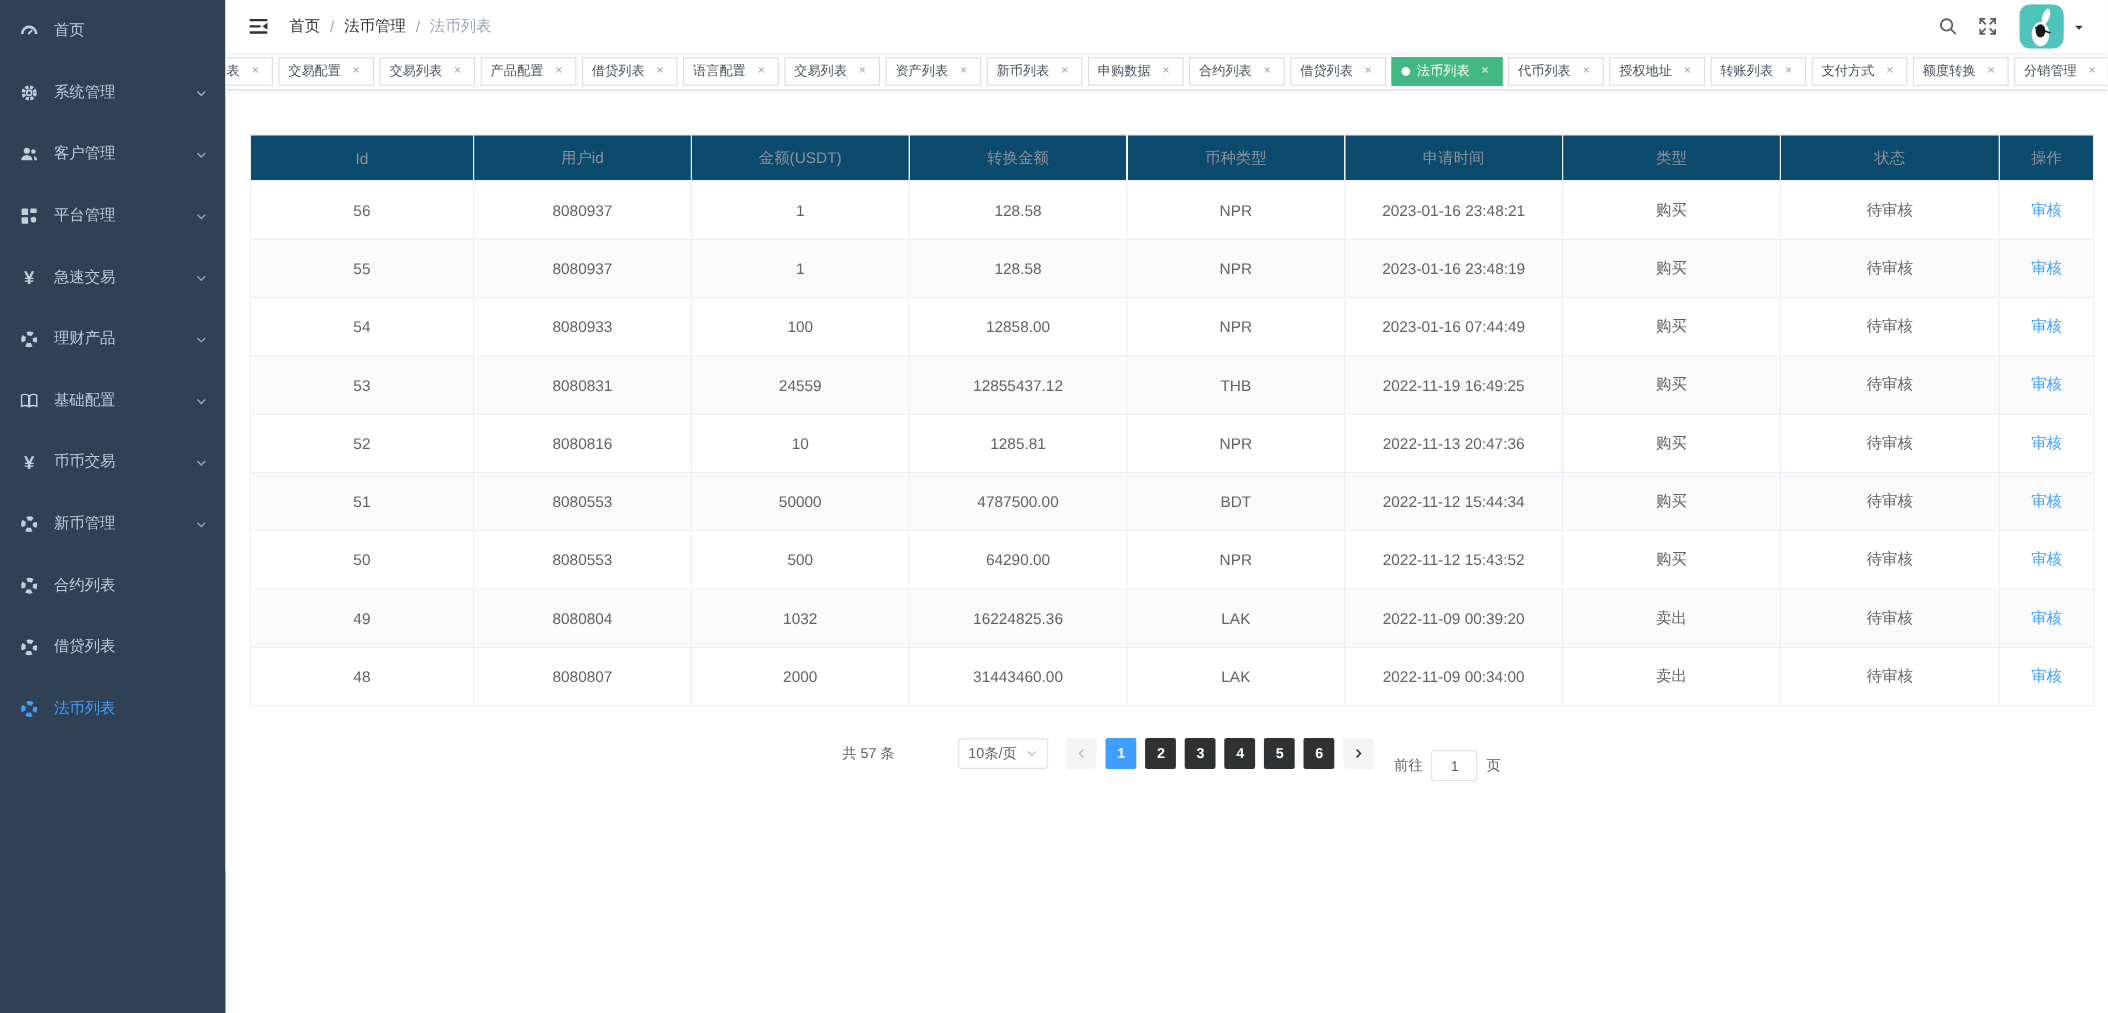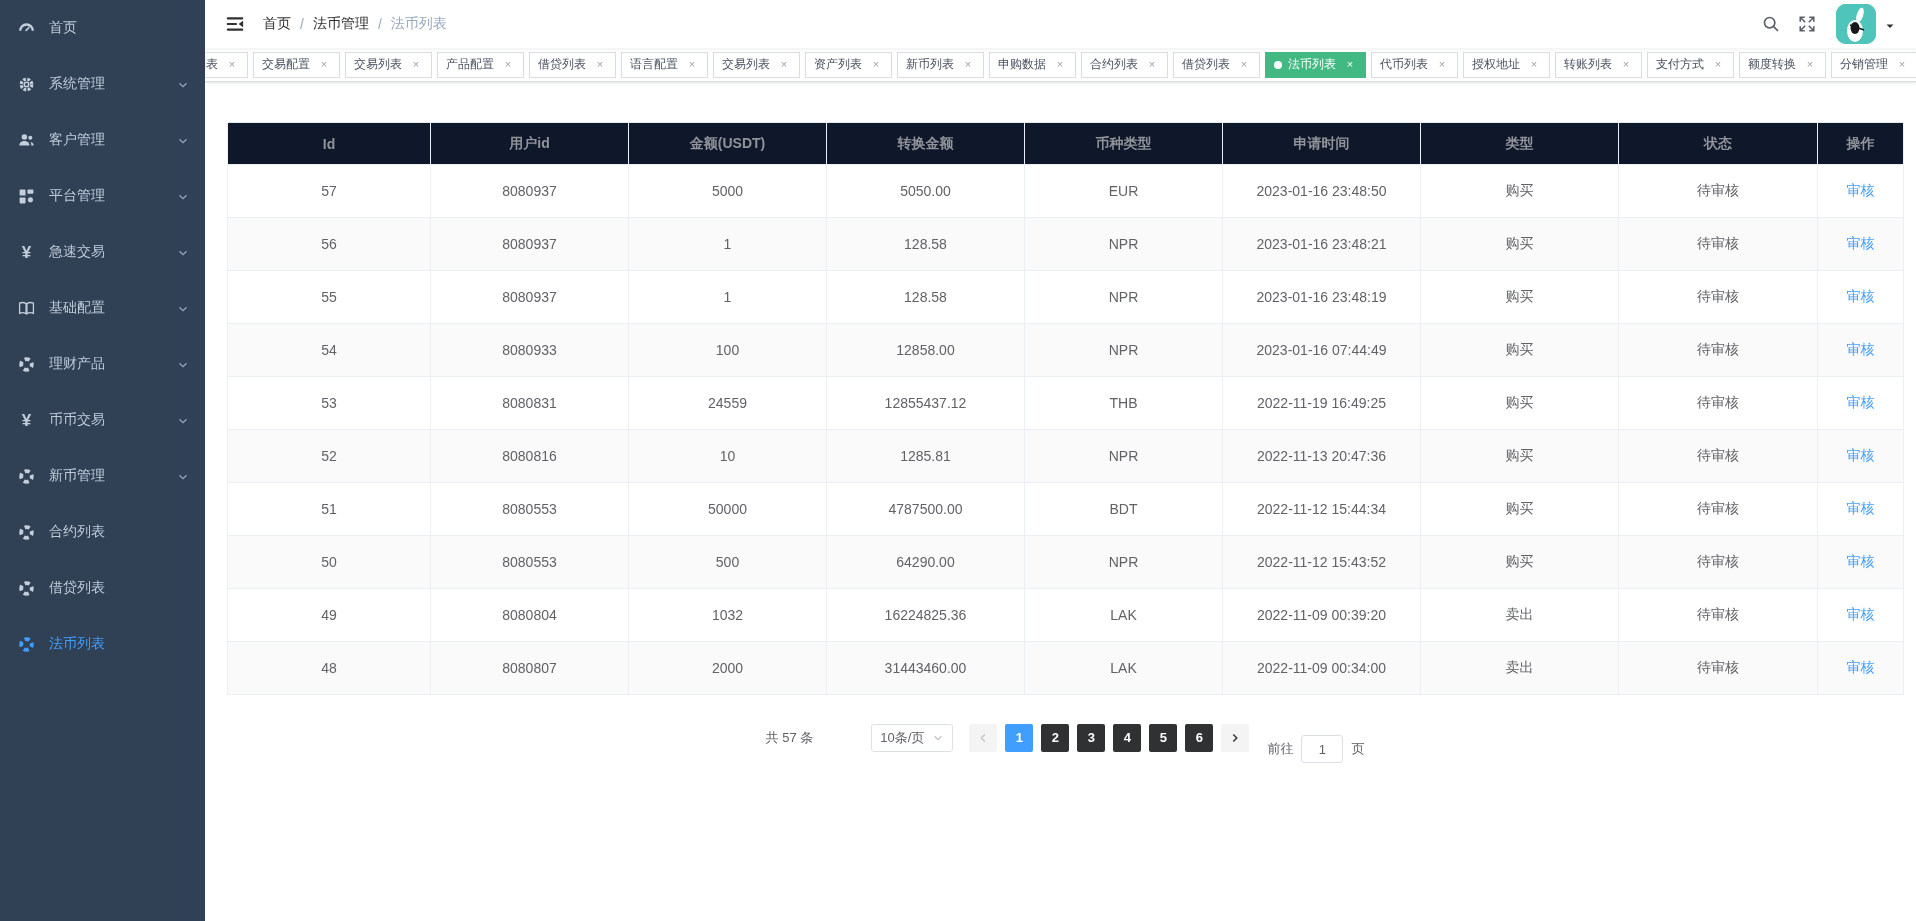--- a/index.html
+++ b/index.html
@@ -48,21 +48,21 @@
     line-height:13px; text-align:center; border-radius:50%; }
   .tag.active { background:#42b983; border-color:#42b983; color:#fff; }
   .tag.active .tag-close { color:#fff; }
   .tag .dot { width:8px; height:8px; border-radius:50%; background:#fff; margin-right:6px; }
 
   
   .content { padding:40px 13px 0 22px; }
   table.data-table { width:100%; border-collapse:collapse; table-layout:fixed; }
   .data-table th, .data-table td { border:1px solid #ebeef5; text-align:center;
     font-size:14px; overflow:hidden; }
-  .data-table thead th { height:42px; color:#909399; font-weight:700; background:#0f172a;
+  .data-table thead th { height:42px; color:#909399; font-weight:400; background:#0c4a6e;
     border-top:1px solid #e4eaf1;margin-top:32px; }
   .data-table tbody td { height:53px; color:#606266; }
   .data-table tbody tr:nth-child(even) { background:#fafafa; }
   .data-table a.audit-link { color:#409EFF; text-decoration:none; cursor:pointer; }
   .col-id{width:203px}.col-uid{width:198px}.col-amt{width:198px}.col-conv{width:198px}
   .col-cur{width:198px}.col-time{width:198px}.col-type{width:198px}.col-status{width:199px}
   .col-op{width:86px}
 
   
   .pagination { margin-top:17px; display:flex; align-items:center; justify-content:center;
@@ -153,37 +153,37 @@
       <span>急速交易</span>
       <span class="arrow">
         <svg viewBox="0 0 12 12">
             <path d="M2.5 4.2L6 7.7l3.5-3.5" fill="none" stroke="currentColor" stroke-width="1.3"></path>
           </svg>
       </span>
     </div>
     <div class="menu-item">
       <span class="micon">
         <svg viewBox="0 0 16 16">
+            <circle cx="8" cy="8" r="5" fill="none" stroke="currentColor" stroke-width="3.6" stroke-dasharray="4.85 3" stroke-dashoffset="2.4"></circle>
+          </svg>
+      </span>
+      <span>理财产品</span>
+      <span class="arrow">
+        <svg viewBox="0 0 12 12">
+            <path d="M2.5 4.2L6 7.7l3.5-3.5" fill="none" stroke="currentColor" stroke-width="1.3"></path>
+          </svg>
+      </span>
+    </div>
+    <div class="menu-item">
+      <span class="micon">
+        <svg viewBox="0 0 16 16">
             <path d="M1.5 3c2-.9 4.2-.9 6.1.4v9.6c-1.9-1.3-4.1-1.3-6.1-.4zM14.5 3c-2-.9-4.2-.9-6.1.4v9.6c1.9-1.3 4.1-1.3 6.1-.4z" fill="none" stroke="currentColor" stroke-width="1.2"></path>
           </svg>
       </span>
       <span>基础配置</span>
-      <span class="arrow">
-        <svg viewBox="0 0 12 12">
-            <path d="M2.5 4.2L6 7.7l3.5-3.5" fill="none" stroke="currentColor" stroke-width="1.3"></path>
-          </svg>
-      </span>
-    </div>
-    <div class="menu-item">
-      <span class="micon">
-        <svg viewBox="0 0 16 16">
-            <circle cx="8" cy="8" r="5" fill="none" stroke="currentColor" stroke-width="3.6" stroke-dasharray="4.85 3" stroke-dashoffset="2.4"></circle>
-          </svg>
-      </span>
-      <span>理财产品</span>
       <span class="arrow">
         <svg viewBox="0 0 12 12">
             <path d="M2.5 4.2L6 7.7l3.5-3.5" fill="none" stroke="currentColor" stroke-width="1.3"></path>
           </svg>
       </span>
     </div>
     <div class="menu-item">
       <span class="micon">
           <span class="yen">¥</span>
         </span>
@@ -384,31 +384,20 @@
             <th>转换金额</th>
             <th>币种类型</th>
             <th>申请时间</th>
             <th>类型</th>
             <th>状态</th>
             <th>操作</th>
           </tr>
         </thead>
         <tbody>
           <tr>
-            <td>57</td>
-              <td>8080937</td>
-              <td>5000</td>
-              <td>5050.00</td>
-              <td>EUR</td>
-              <td>2023-01-16 23:48:50</td>
-              <td>购买</td>
-              <td>待审核</td>
-              <td><a class="audit-link">审核</a></td>
-          </tr>
-          <tr>
             <td>56</td>
               <td>8080937</td>
               <td>1</td>
               <td>128.58</td>
               <td>NPR</td>
               <td>2023-01-16 23:48:21</td>
               <td>购买</td>
               <td>待审核</td>
               <td><a class="audit-link">审核</a></td>
           </tr>

